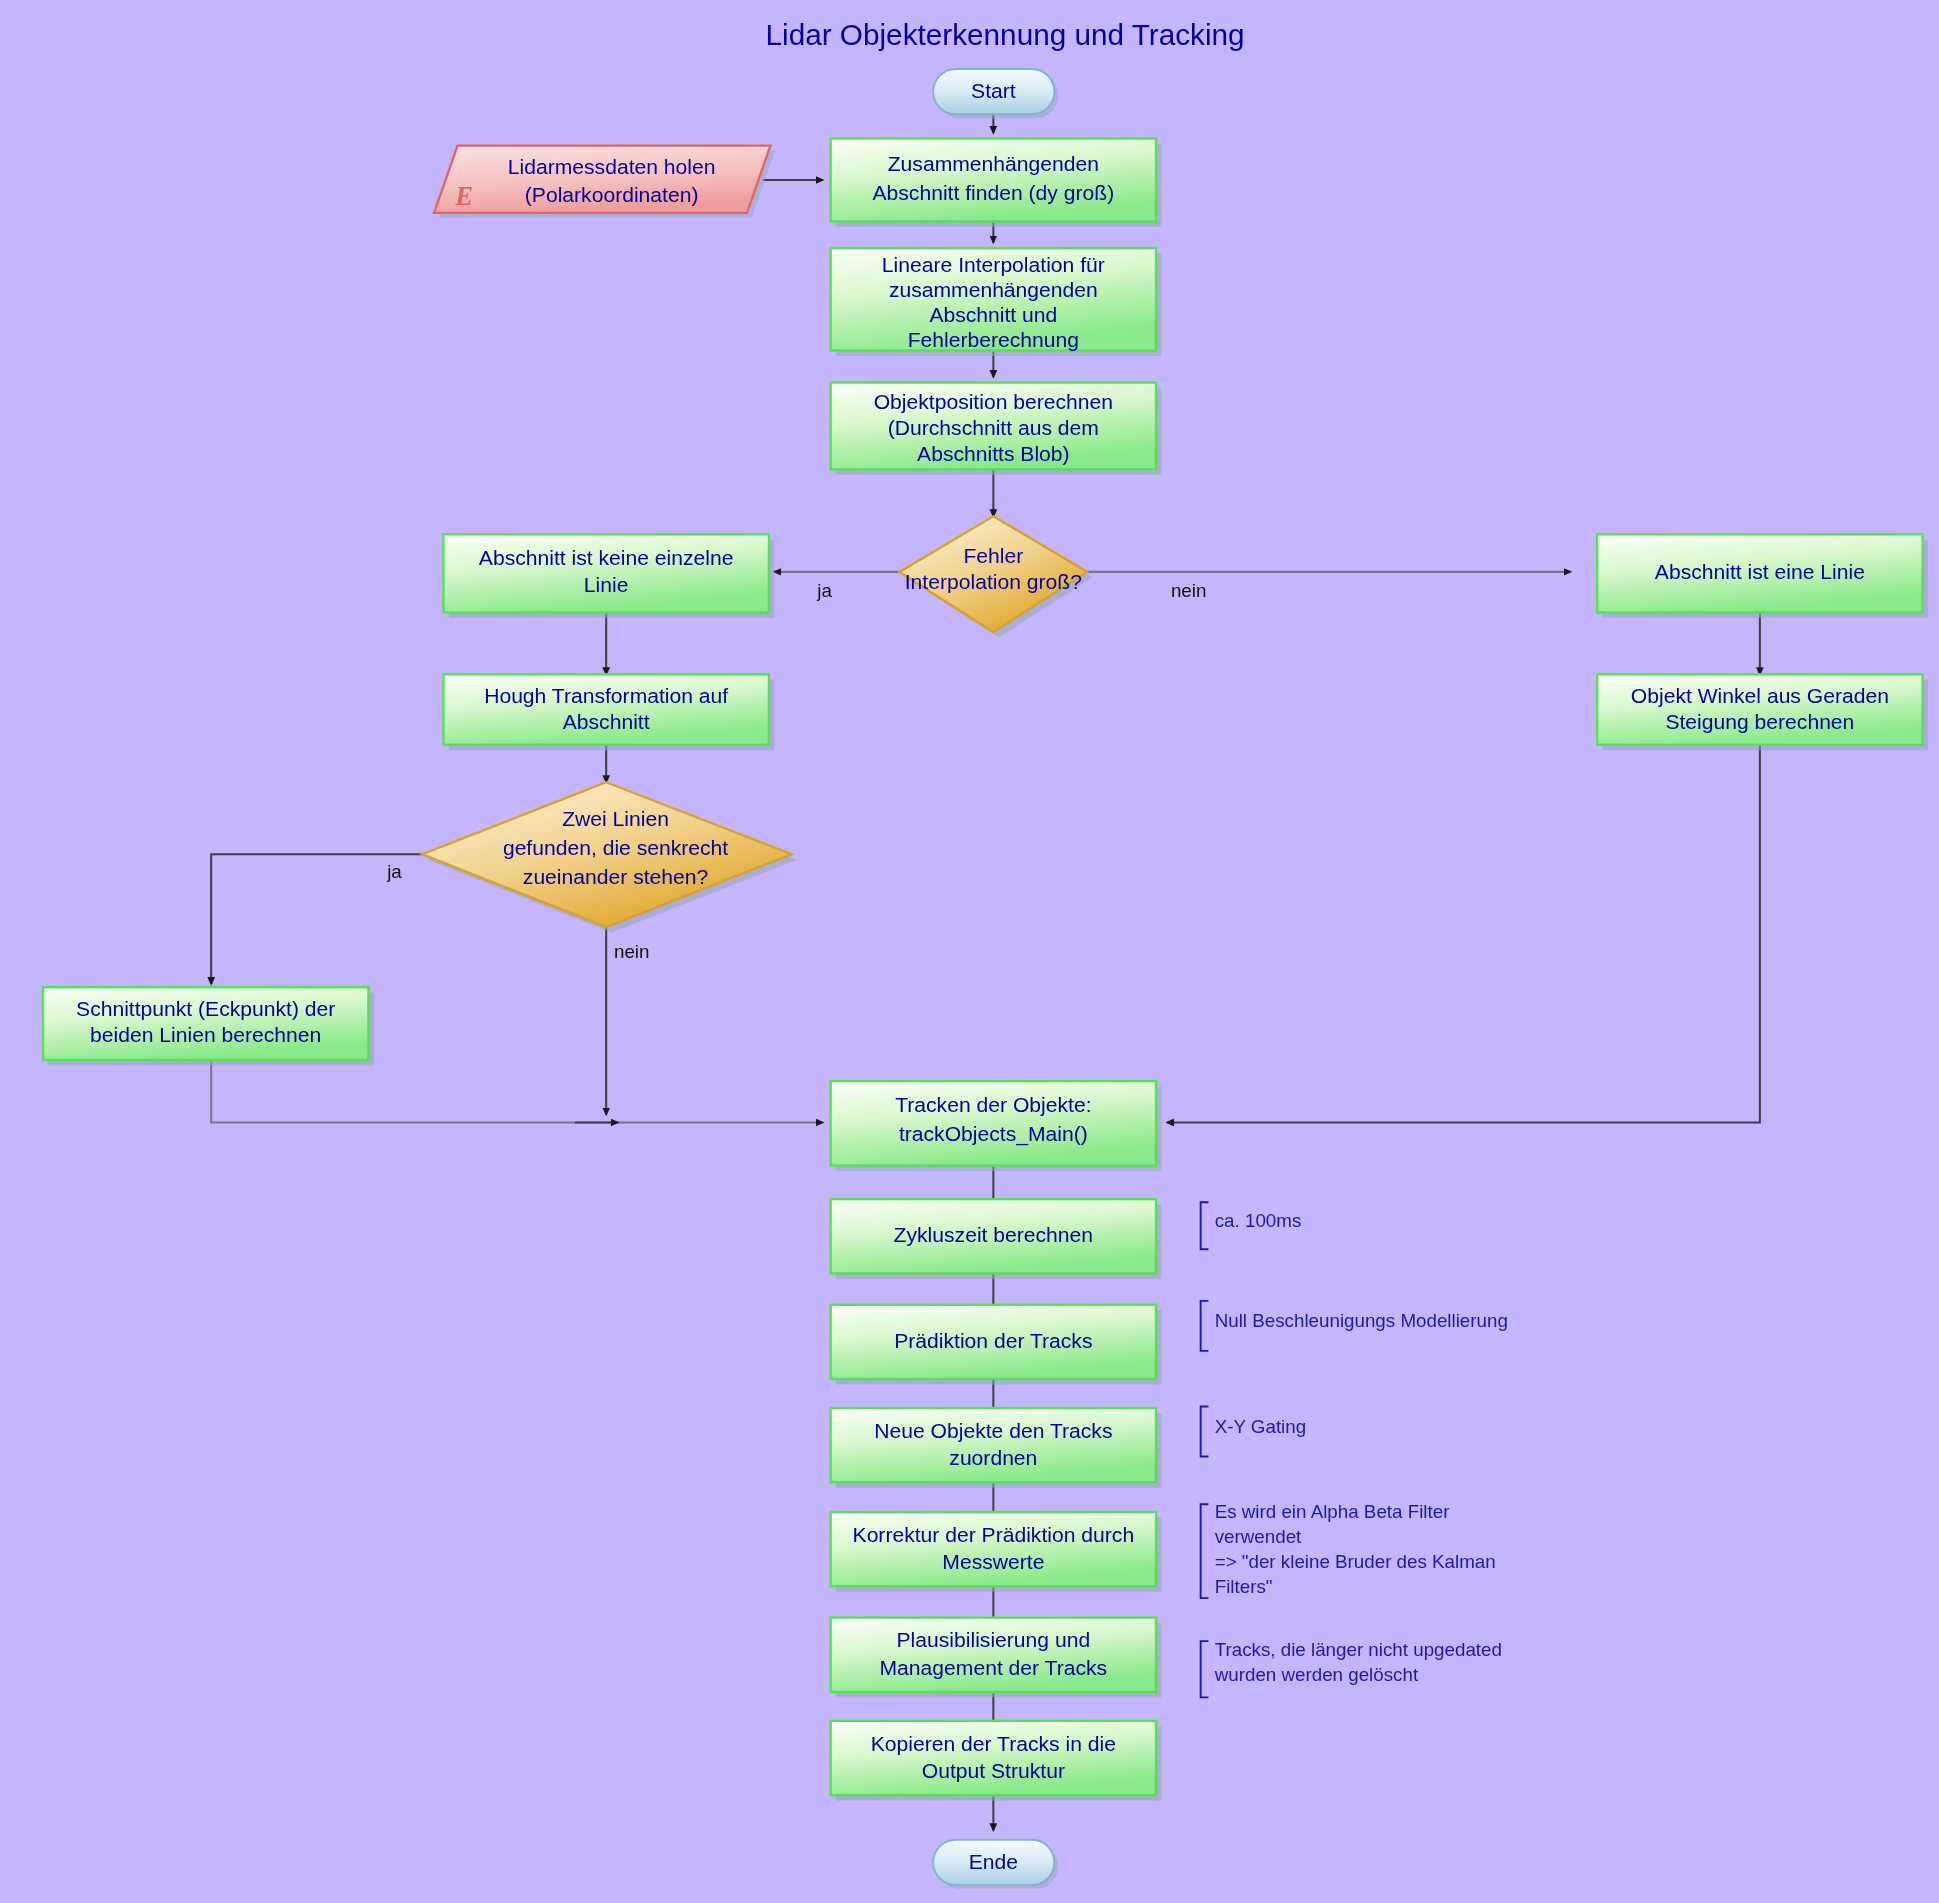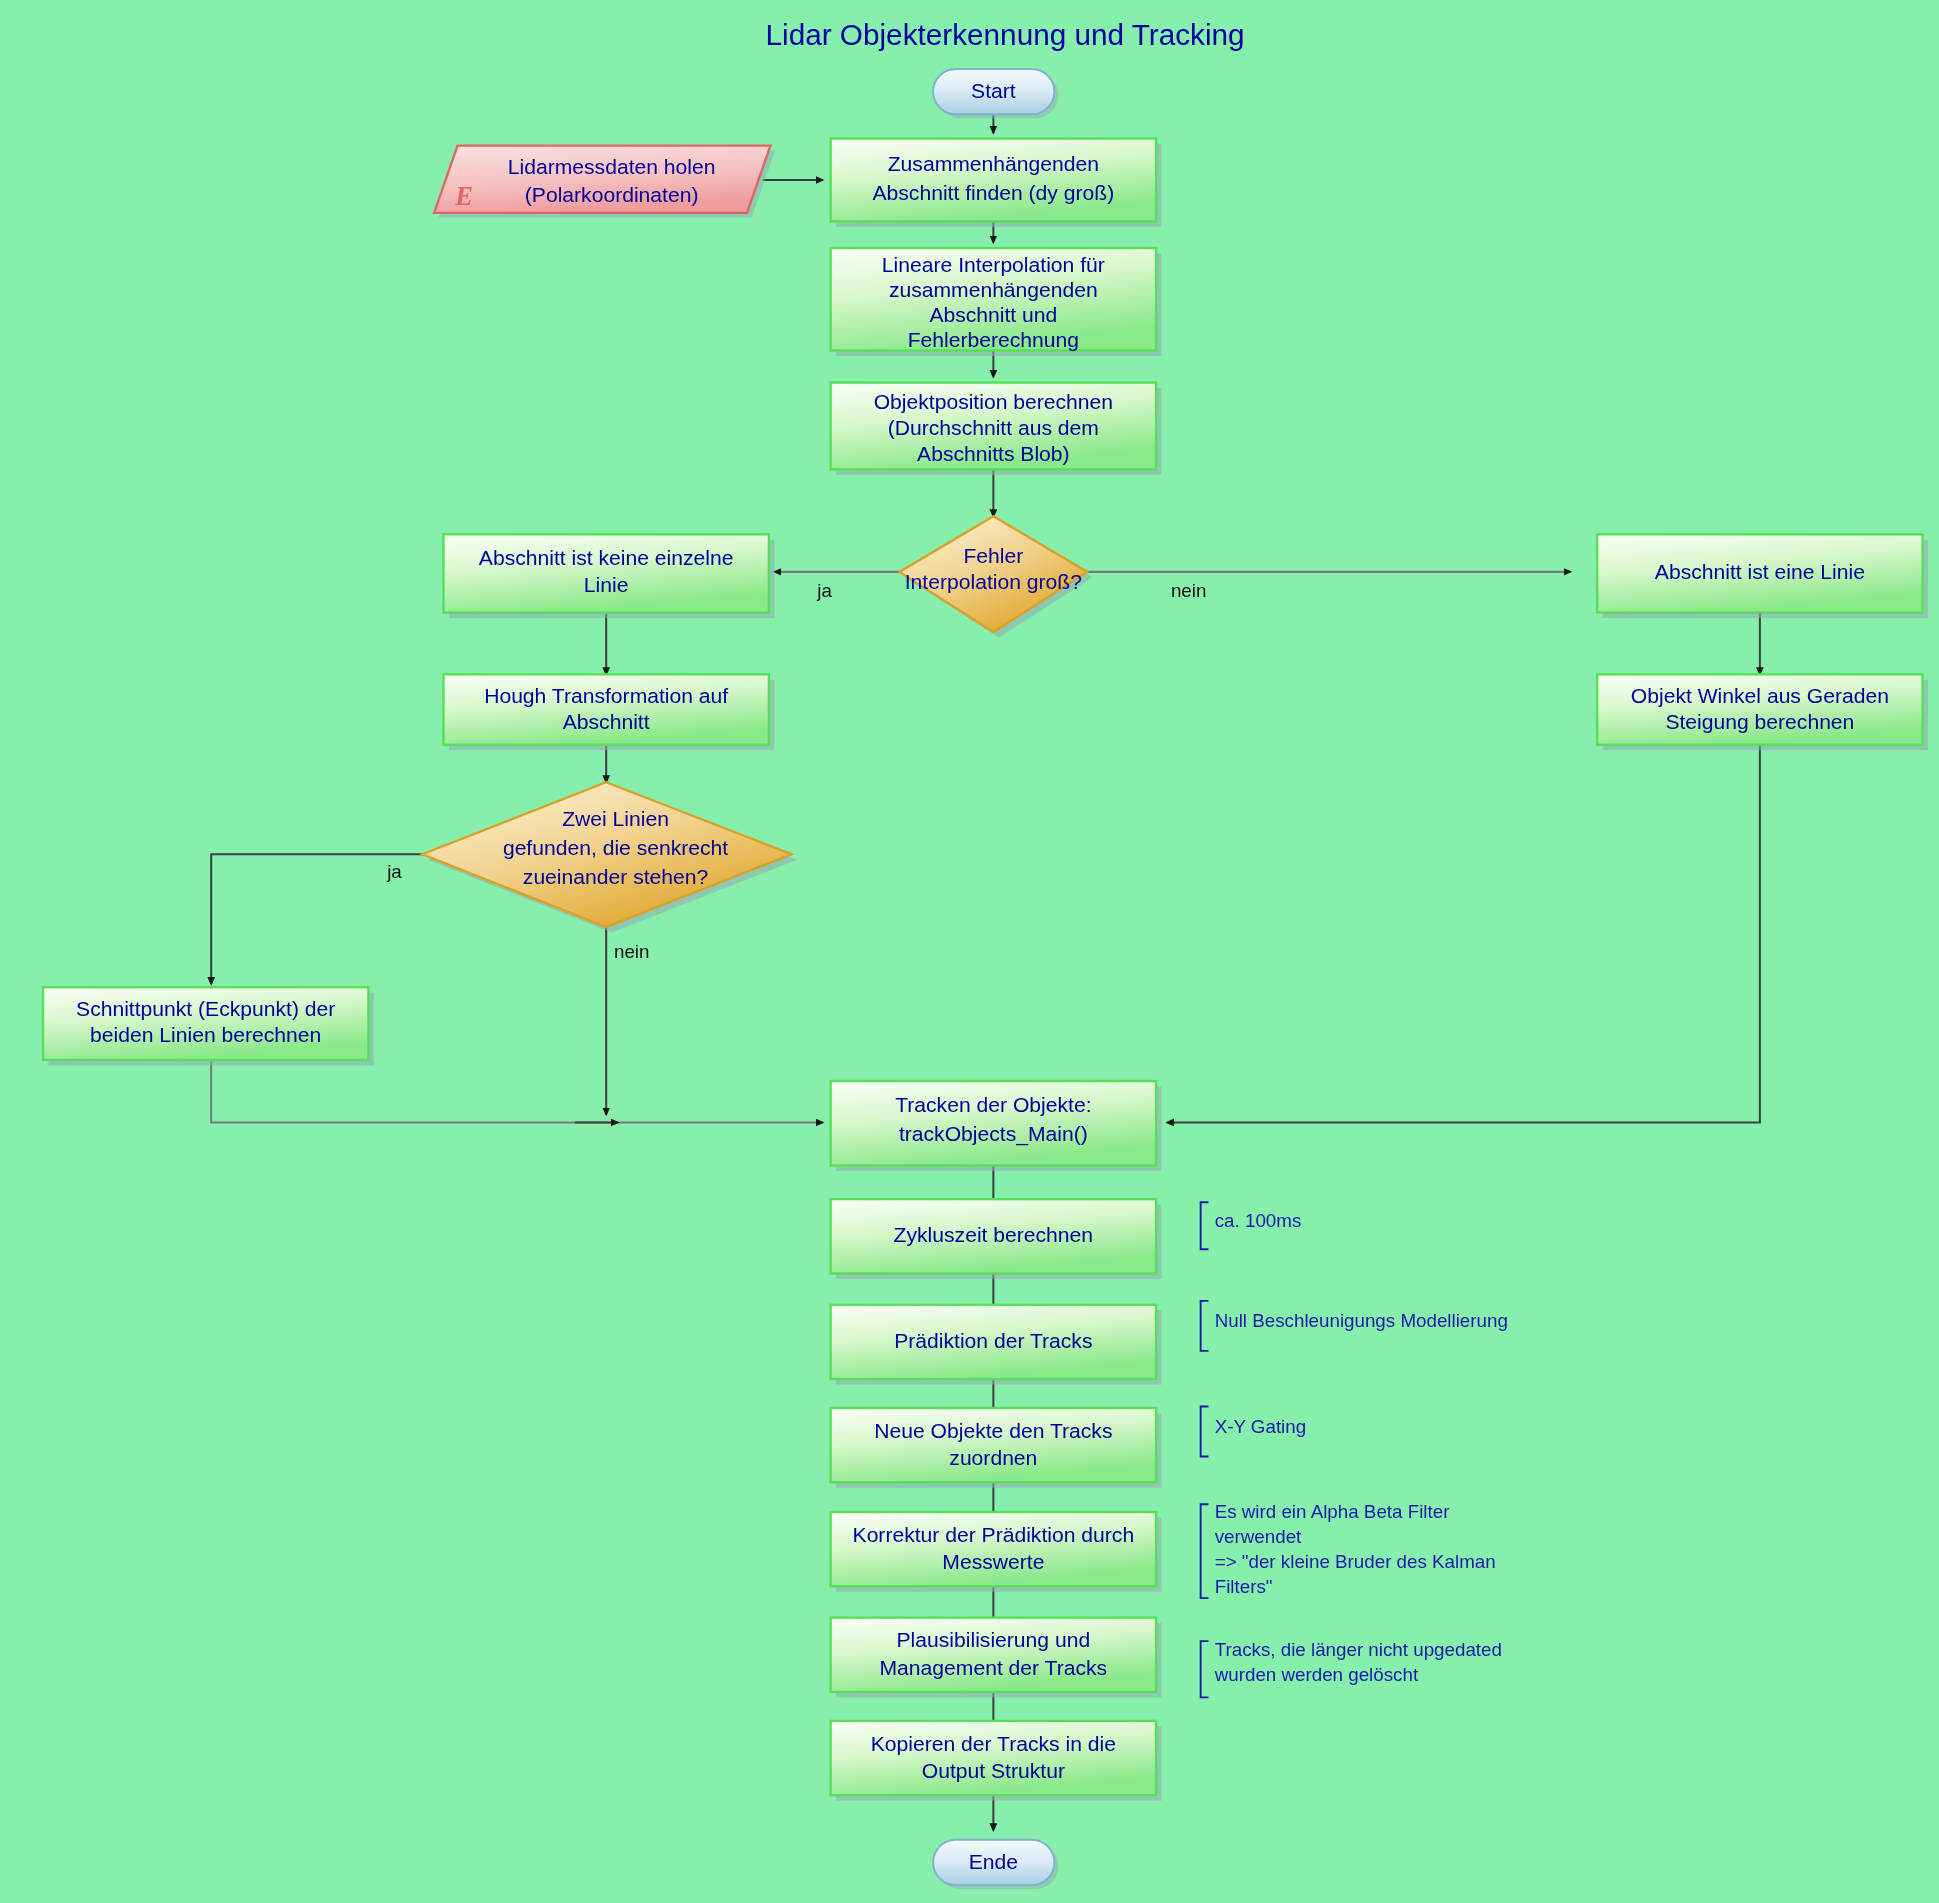--- a/index.html
+++ b/index.html
@@ -4,21 +4,21 @@
 <style>
   html, body {
     margin: 0;
     padding: 0;
     background: #ffffff;
   }
   #page {
     position: relative;
     width: 1939px;
     height: 1904px;
-    background: #86efac;
+    background: #c4b5fd;
     font-family: "Liberation Sans", sans-serif;
     overflow: hidden;
   }
   svg#flow {
     position: absolute;
     top: 0;
     left: 0;
     width: 1939px;
     height: 1904px;
   }

